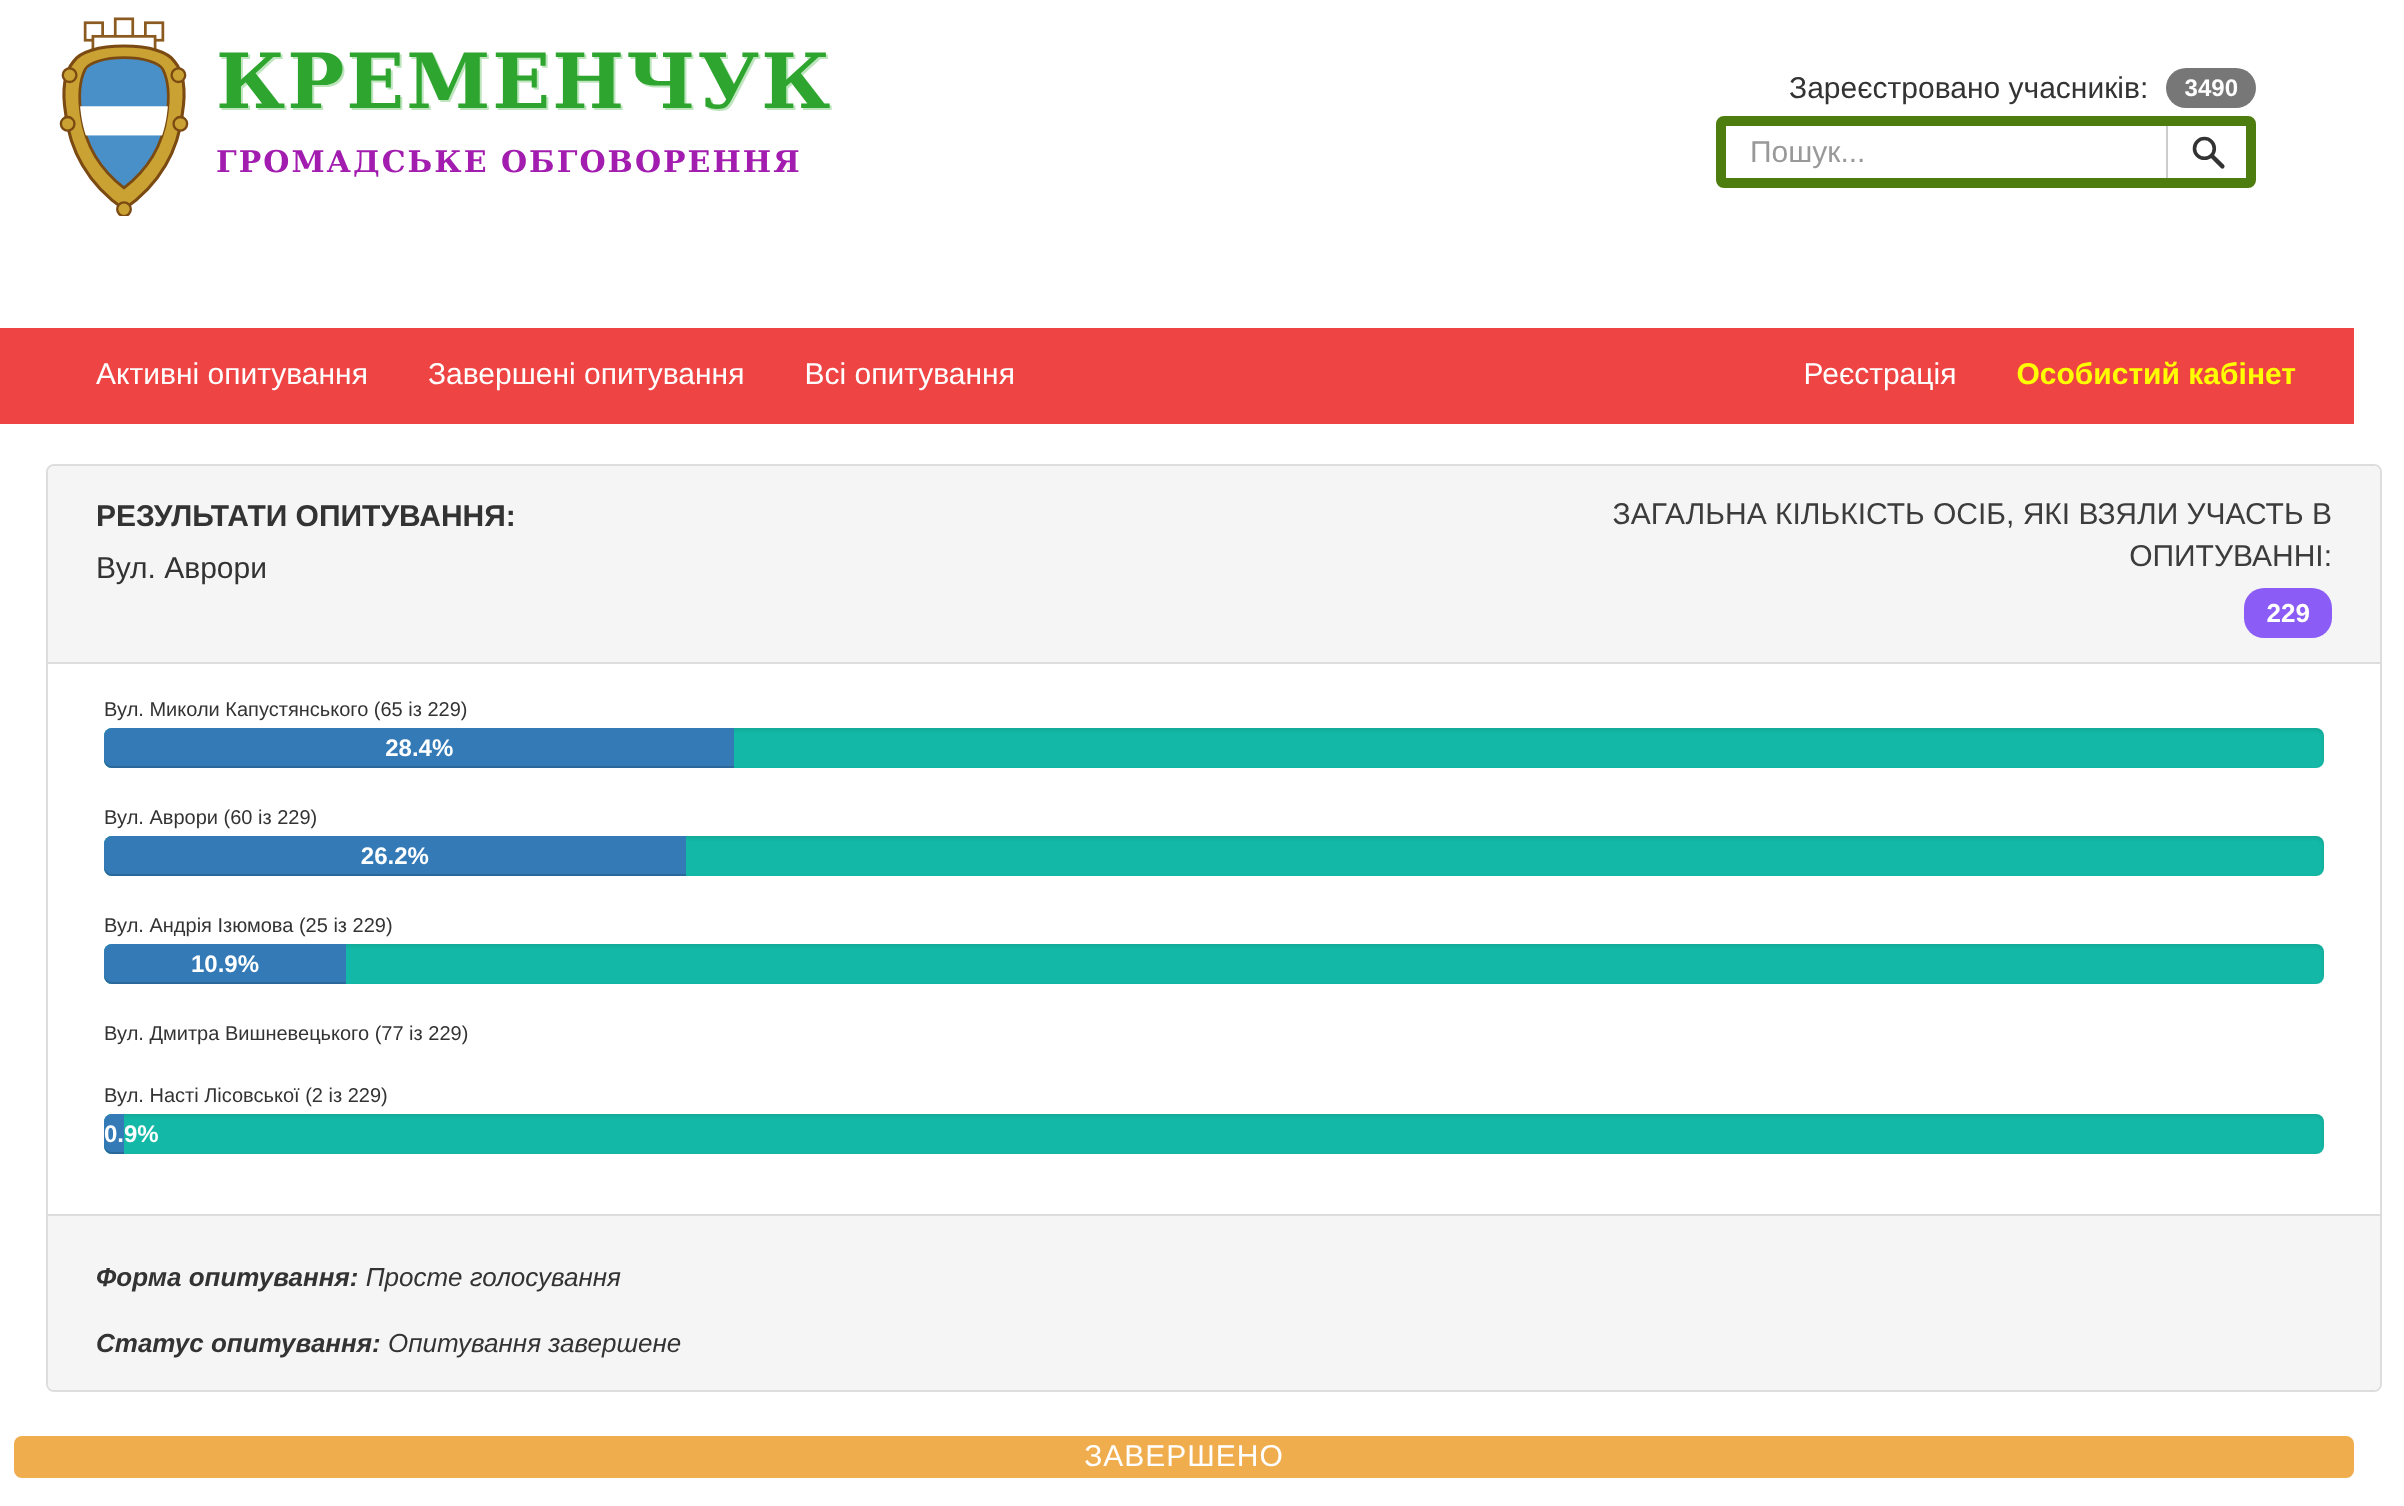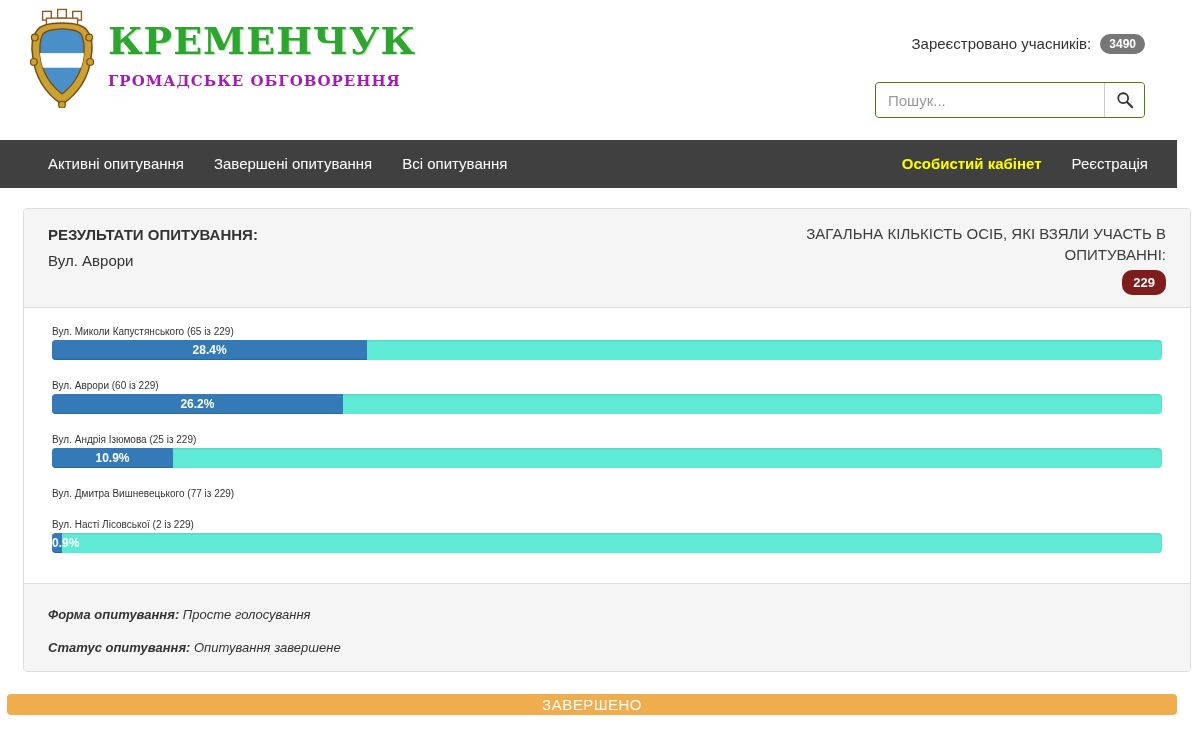--- a/index.html
+++ b/index.html
@@ -4,84 +4,84 @@
 <style>
   * { box-sizing: border-box; }
   html, body { margin:0; padding:0; background:#fff; }
   body {
     width:1202px; height:753px; position:relative; overflow:hidden;
     font-family:"Liberation Sans", sans-serif; color:#333;
   }
   a { text-decoration:none; }
 
   
-  .site-header { height:140px; position:relative; background:#fff; }
+  .site-header { height:164px; position:relative; background:#fff; }
   .logo-wrap { position:absolute; left:28px; top:8px; display:flex; align-items:flex-start; }
   .coat-svg { width:68px; height:100px; display:block; }
   .logo-text { margin-left:12px; padding-top:14px; }
   .logo-title {
     font-family:"DejaVu Serif", serif; font-weight:bold; font-size:38px; line-height:1;
     color:#2ea52e; letter-spacing:1px; text-shadow:1px 1px 0 #bfe5bf;
   }
   .logo-subtitle {
     font-family:"DejaVu Serif", serif; font-weight:bold; font-size:15px;
     color:#a21caf; letter-spacing:1px; margin-top:12px;
   }
-  .header-right { position:absolute; right:57px; top:34px; text-align:right; }
+  .header-right { position:absolute; right:74px; top:34px; text-align:right; }
   .registered-line { font-size:15px; color:#333; white-space:nowrap; }
   .count-badge {
     display:inline-block; background:#777; color:#fff; font-weight:bold; font-size:12px;
     padding:3px 9px; border-radius:10px; margin-left:5px; vertical-align:1px;
   }
   .search-box {
-    margin-top:28px; width:270px; height:36px; border:1px solid #4d7c0f; border-radius:4px;
+    margin-top:4px; width:270px; height:36px; border:5px solid #4d7c0f; border-radius:4px;
     display:flex; overflow:hidden; background:#84cc16;
   }
   .search-box input {
     flex:1; border:none; outline:none; padding:6px 12px; font-size:15px; color:#555;
     font-family:"Liberation Sans", sans-serif; min-width:0;
   }
   .search-box input::placeholder { color:#999; }
   .search-btn {
     width:40px; border:none; border-left:1px solid #ccc; background:#fff; cursor:pointer;
     display:flex; align-items:center; justify-content:center; padding:0;
   }
 
   
   .navbar {
-    width:1177px; height:48px; background:#404040; display:flex;
+    width:1177px; height:48px; background:#ef4444; display:flex;
     justify-content:space-between; align-items:center; padding:0 14px 0 33px;
   }
   .nav-group { display:flex; align-items:center; }
   .nav-item { color:#fff; font-size:15px; padding:0 15px; line-height:48px; display:block; }
   .nav-item.highlight { color:#ffff00; font-weight:bold; }
 
   
   .panel {
     margin:20px 0 0 23px; width:1168px; background:#fff;
     border:1px solid #ddd; border-radius:4px;
   }
   .panel-heading {
     background:#f5f5f5; border-bottom:1px solid #ddd; border-radius:3px 3px 0 0;
     padding:14px 24px 12px; display:flex; justify-content:space-between; min-height:82px;
   }
   .heading-title { font-weight:bold; font-size:15px; color:#333; margin:3px 0 9px; }
   .heading-subject { font-size:15px; color:#333; }
   .heading-right { width:382px; text-align:right; font-size:15px; color:#3c3c3c; line-height:21px; }
   .total-badge {
-    display:inline-block; margin-top:5px; background:#7f1d1d; color:#fff; font-weight:bold;
+    display:inline-block; margin-top:5px; background:#8b5cf6; color:#fff; font-weight:bold;
     font-size:13px; padding:2px 11px; border-radius:10px;
   }
 
   .panel-body { padding:18px 28px 30px; }
   .poll-row { margin-bottom:20px; }
   .poll-row:last-child { margin-bottom:0; }
   .poll-label { font-size:10px; color:#333; margin-bottom:3px; }
   .bar-track {
-    height:20px; background:#5eead4; border-radius:4px;
+    height:20px; background:#14b8a6; border-radius:4px;
     box-shadow:inset 0 1px 2px rgba(0,0,0,.1);
   }
   .bar-fill {
     height:20px; background:#337ab7; border-radius:4px 0 0 4px;
     color:#fff; font-size:12px; font-weight:bold; line-height:20px; text-align:center;
     white-space:nowrap; box-shadow:inset 0 -1px 0 rgba(0,0,0,.15);
   }
   .bar-fill.tiny { text-align:left; }
 
   .panel-footer {
@@ -151,22 +151,22 @@
   </div>
 </header>
 
 <nav class="navbar">
   <div class="nav-group">
     <a href="#" class="nav-item">Активні опитування</a>
     <a href="#" class="nav-item">Завершені опитування</a>
     <a href="#" class="nav-item">Всі опитування</a>
   </div>
   <div class="nav-group">
+    <a href="#" class="nav-item">Реєстрація</a>
     <a href="#" class="nav-item highlight">Особистий кабінет</a>
-    <a href="#" class="nav-item">Реєстрація</a>
   </div>
 </nav>
 
 <section class="panel">
   <div class="panel-heading">
     <div class="heading-left">
       <div class="heading-title">РЕЗУЛЬТАТИ ОПИТУВАННЯ:</div>
       <div class="heading-subject">Вул. Аврори</div>
     </div>
     <div class="heading-right">

